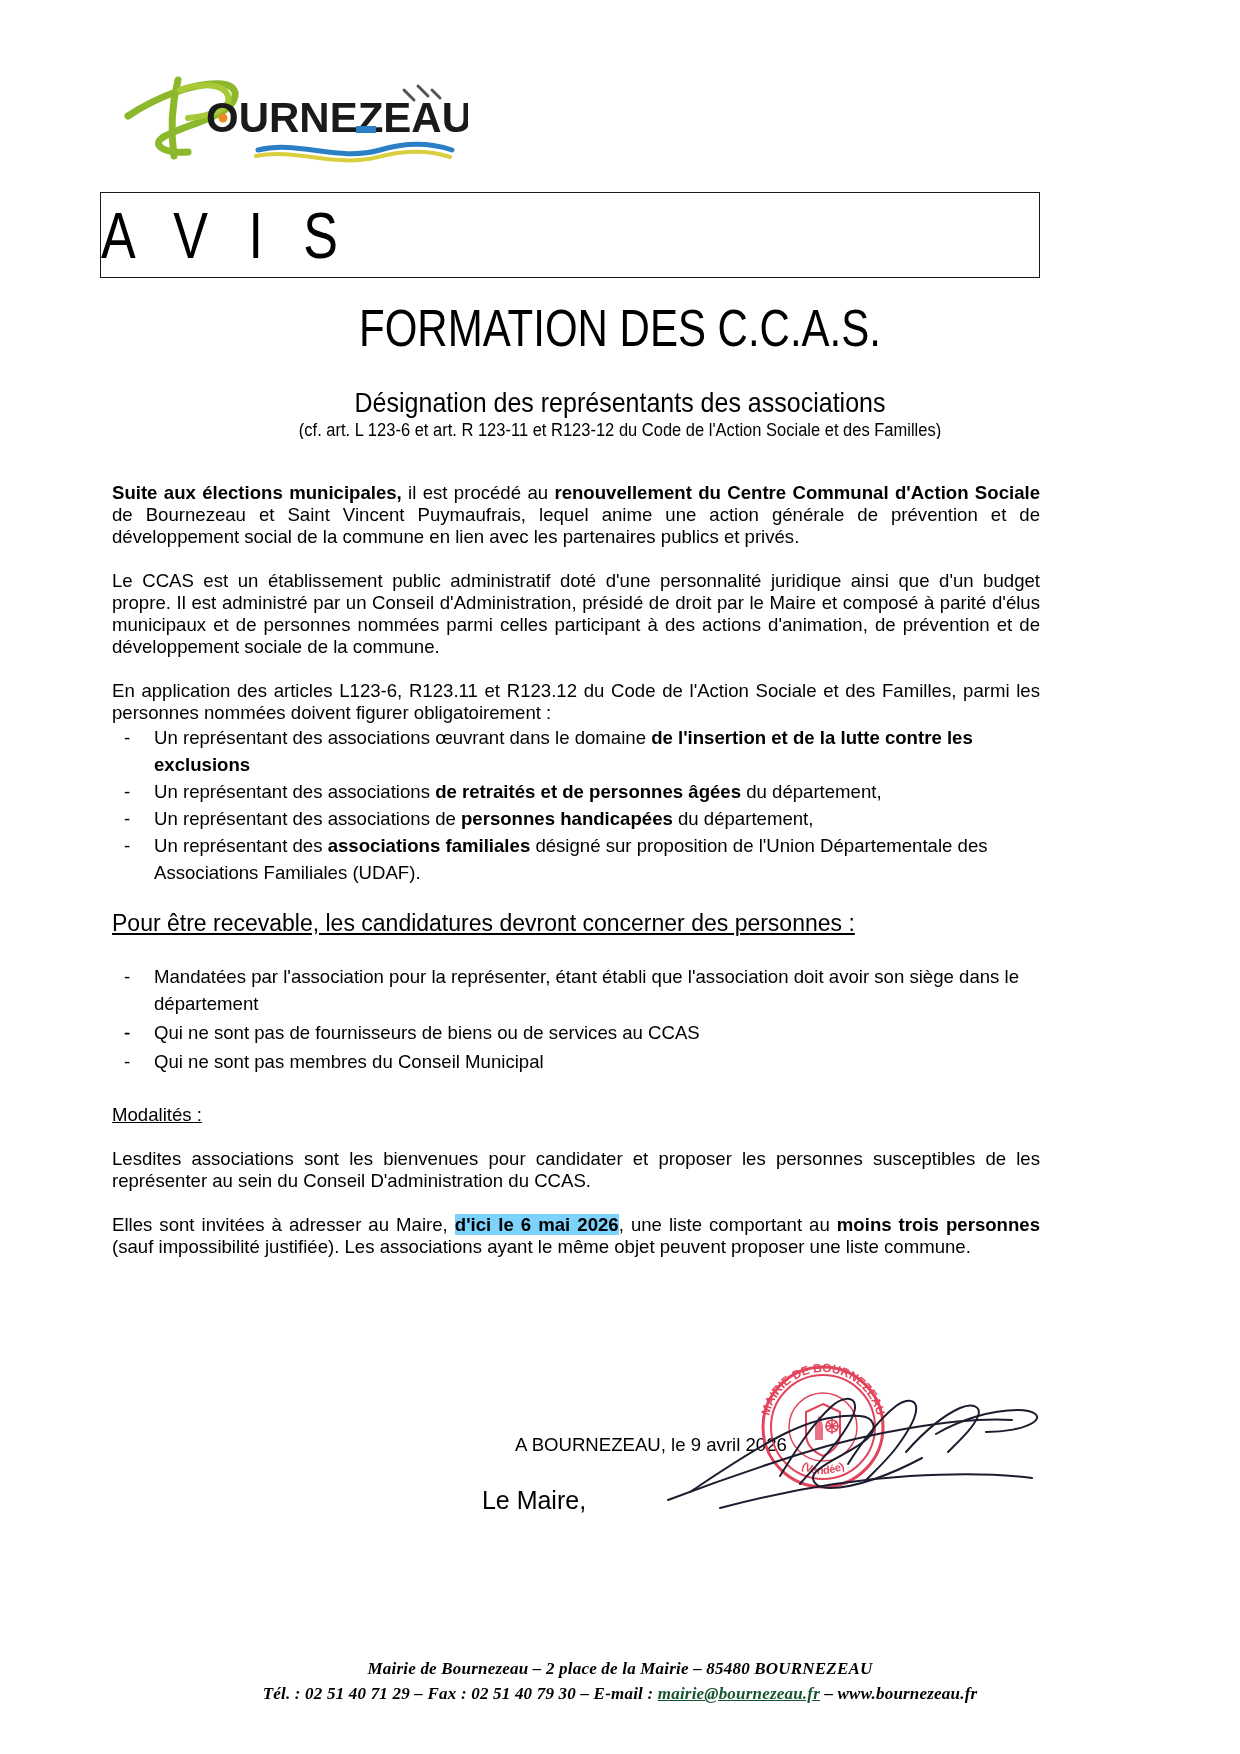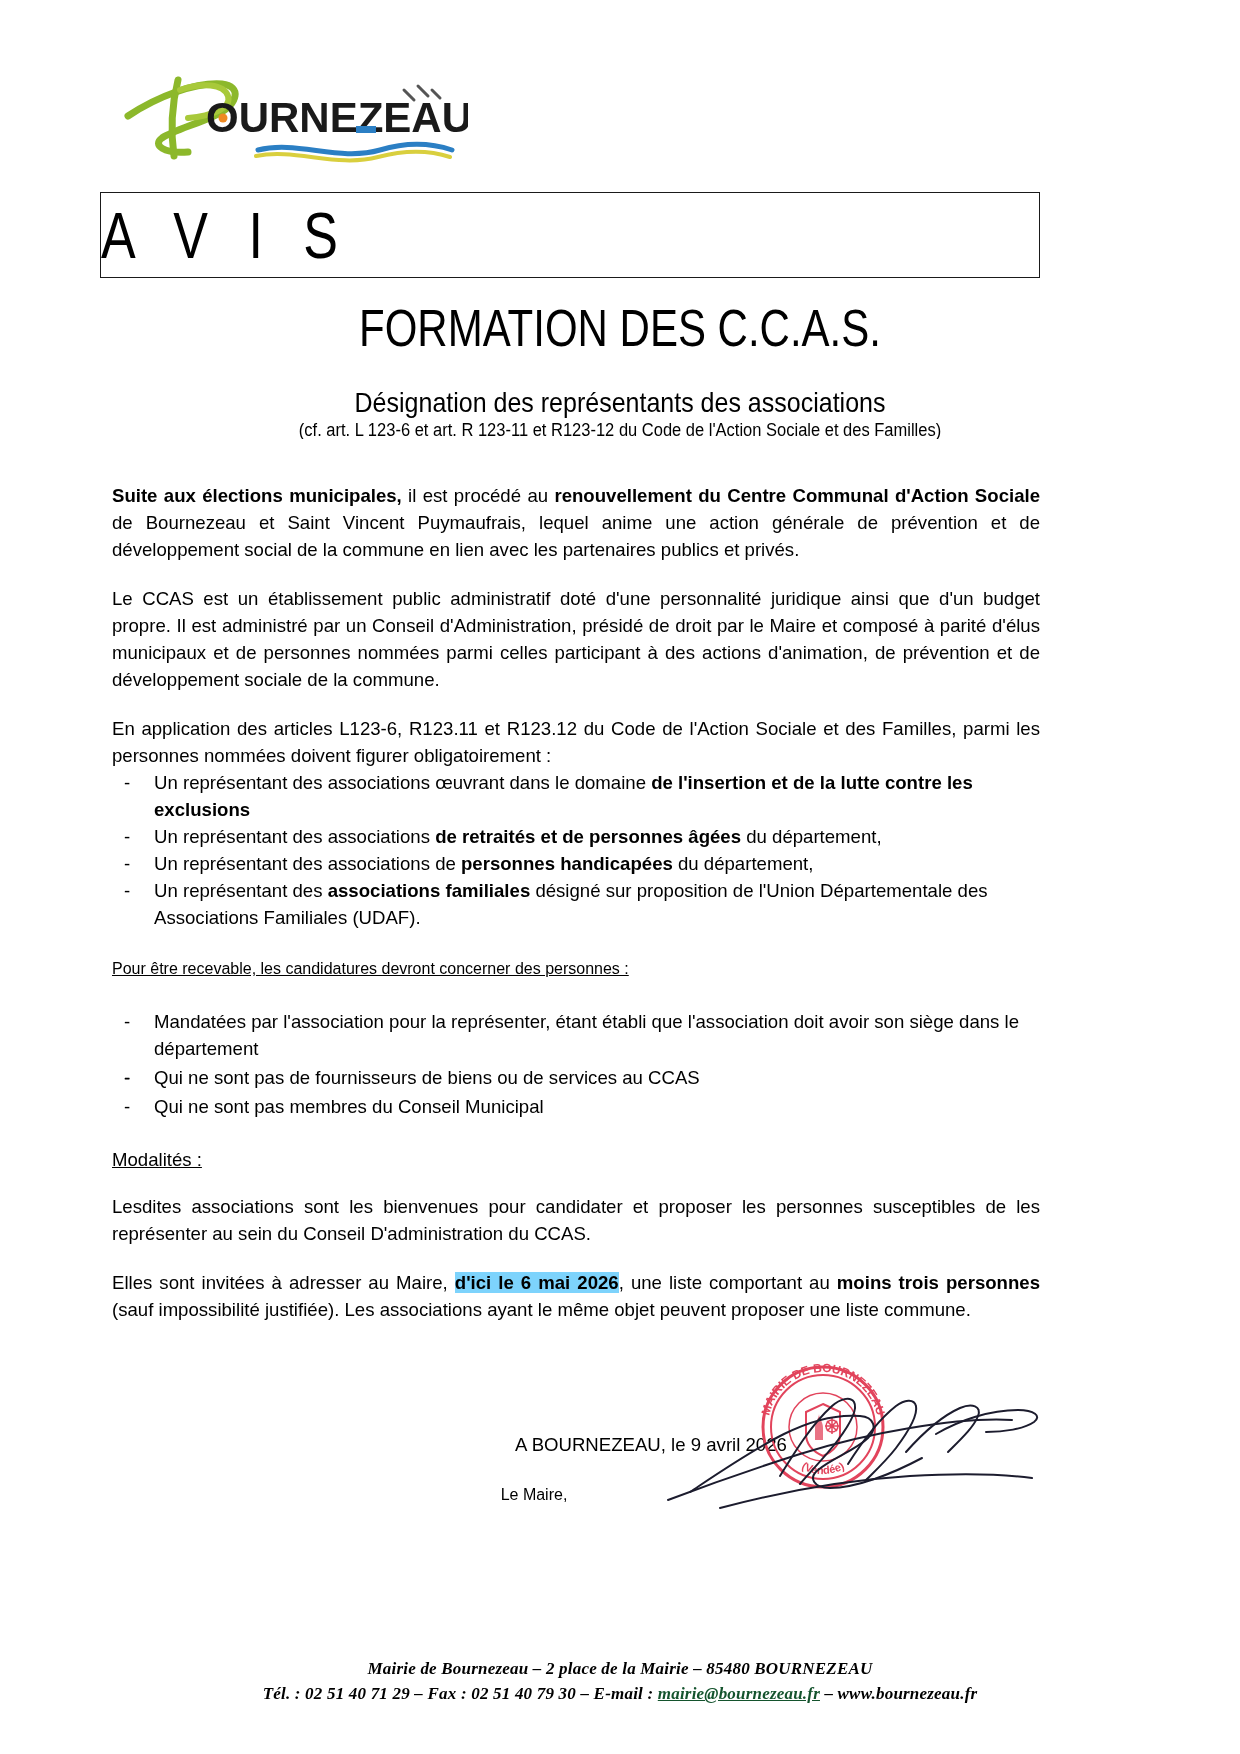--- a/index.html
+++ b/index.html
@@ -88,21 +88,21 @@
   
   .body-area {
     position: absolute;
     left: 112px;
     top: 482px;
     width: 928px;
   }
   p.para {
     margin: 0 0 22px 0;
     font-size: 18.6px;
-    line-height: 27px;
+    line-height: 22px;
     text-align: justify;
     transform-origin: left top;
   }
   p.para.last { margin-bottom: 0; }
   .b { font-weight: bold; }
   .hl { background: #7dd3fc; font-weight: bold; }
 
   ul.dash-list {
     list-style: none;
     margin: 0 0 0 0;
@@ -117,21 +117,21 @@
   }
   ul.dash-list li .dash {
     position: absolute;
     left: 12px;
     top: 0;
   }
   ul.dash-list.spaced li { margin-bottom: 2px; }
 
   .heading-underline {
     margin: 24px 0 8px 0;
-    font-size: 16px;
+    font-size: 23px;
     line-height: 27px;
     text-decoration: underline;
   }
   .modalites {
     margin: 26px 0 20px 0;
     font-size: 18.6px;
     line-height: 27px;
     text-decoration: underline;
   }
 
@@ -144,21 +144,21 @@
     text-align: center;
     font-size: 18.6px;
     padding-left: 31px;
   }
   .sig-maire {
     position: absolute;
     left: 0;
     top: 1486px;
     width: 1068px;
     text-align: center;
-    font-size: 16px;
+    font-size: 25px;
   }
   .stamp {
     position: absolute;
     left: 748px;
     top: 1352px;
     width: 150px;
     height: 150px;
   }
   .signature {
     position: absolute;

